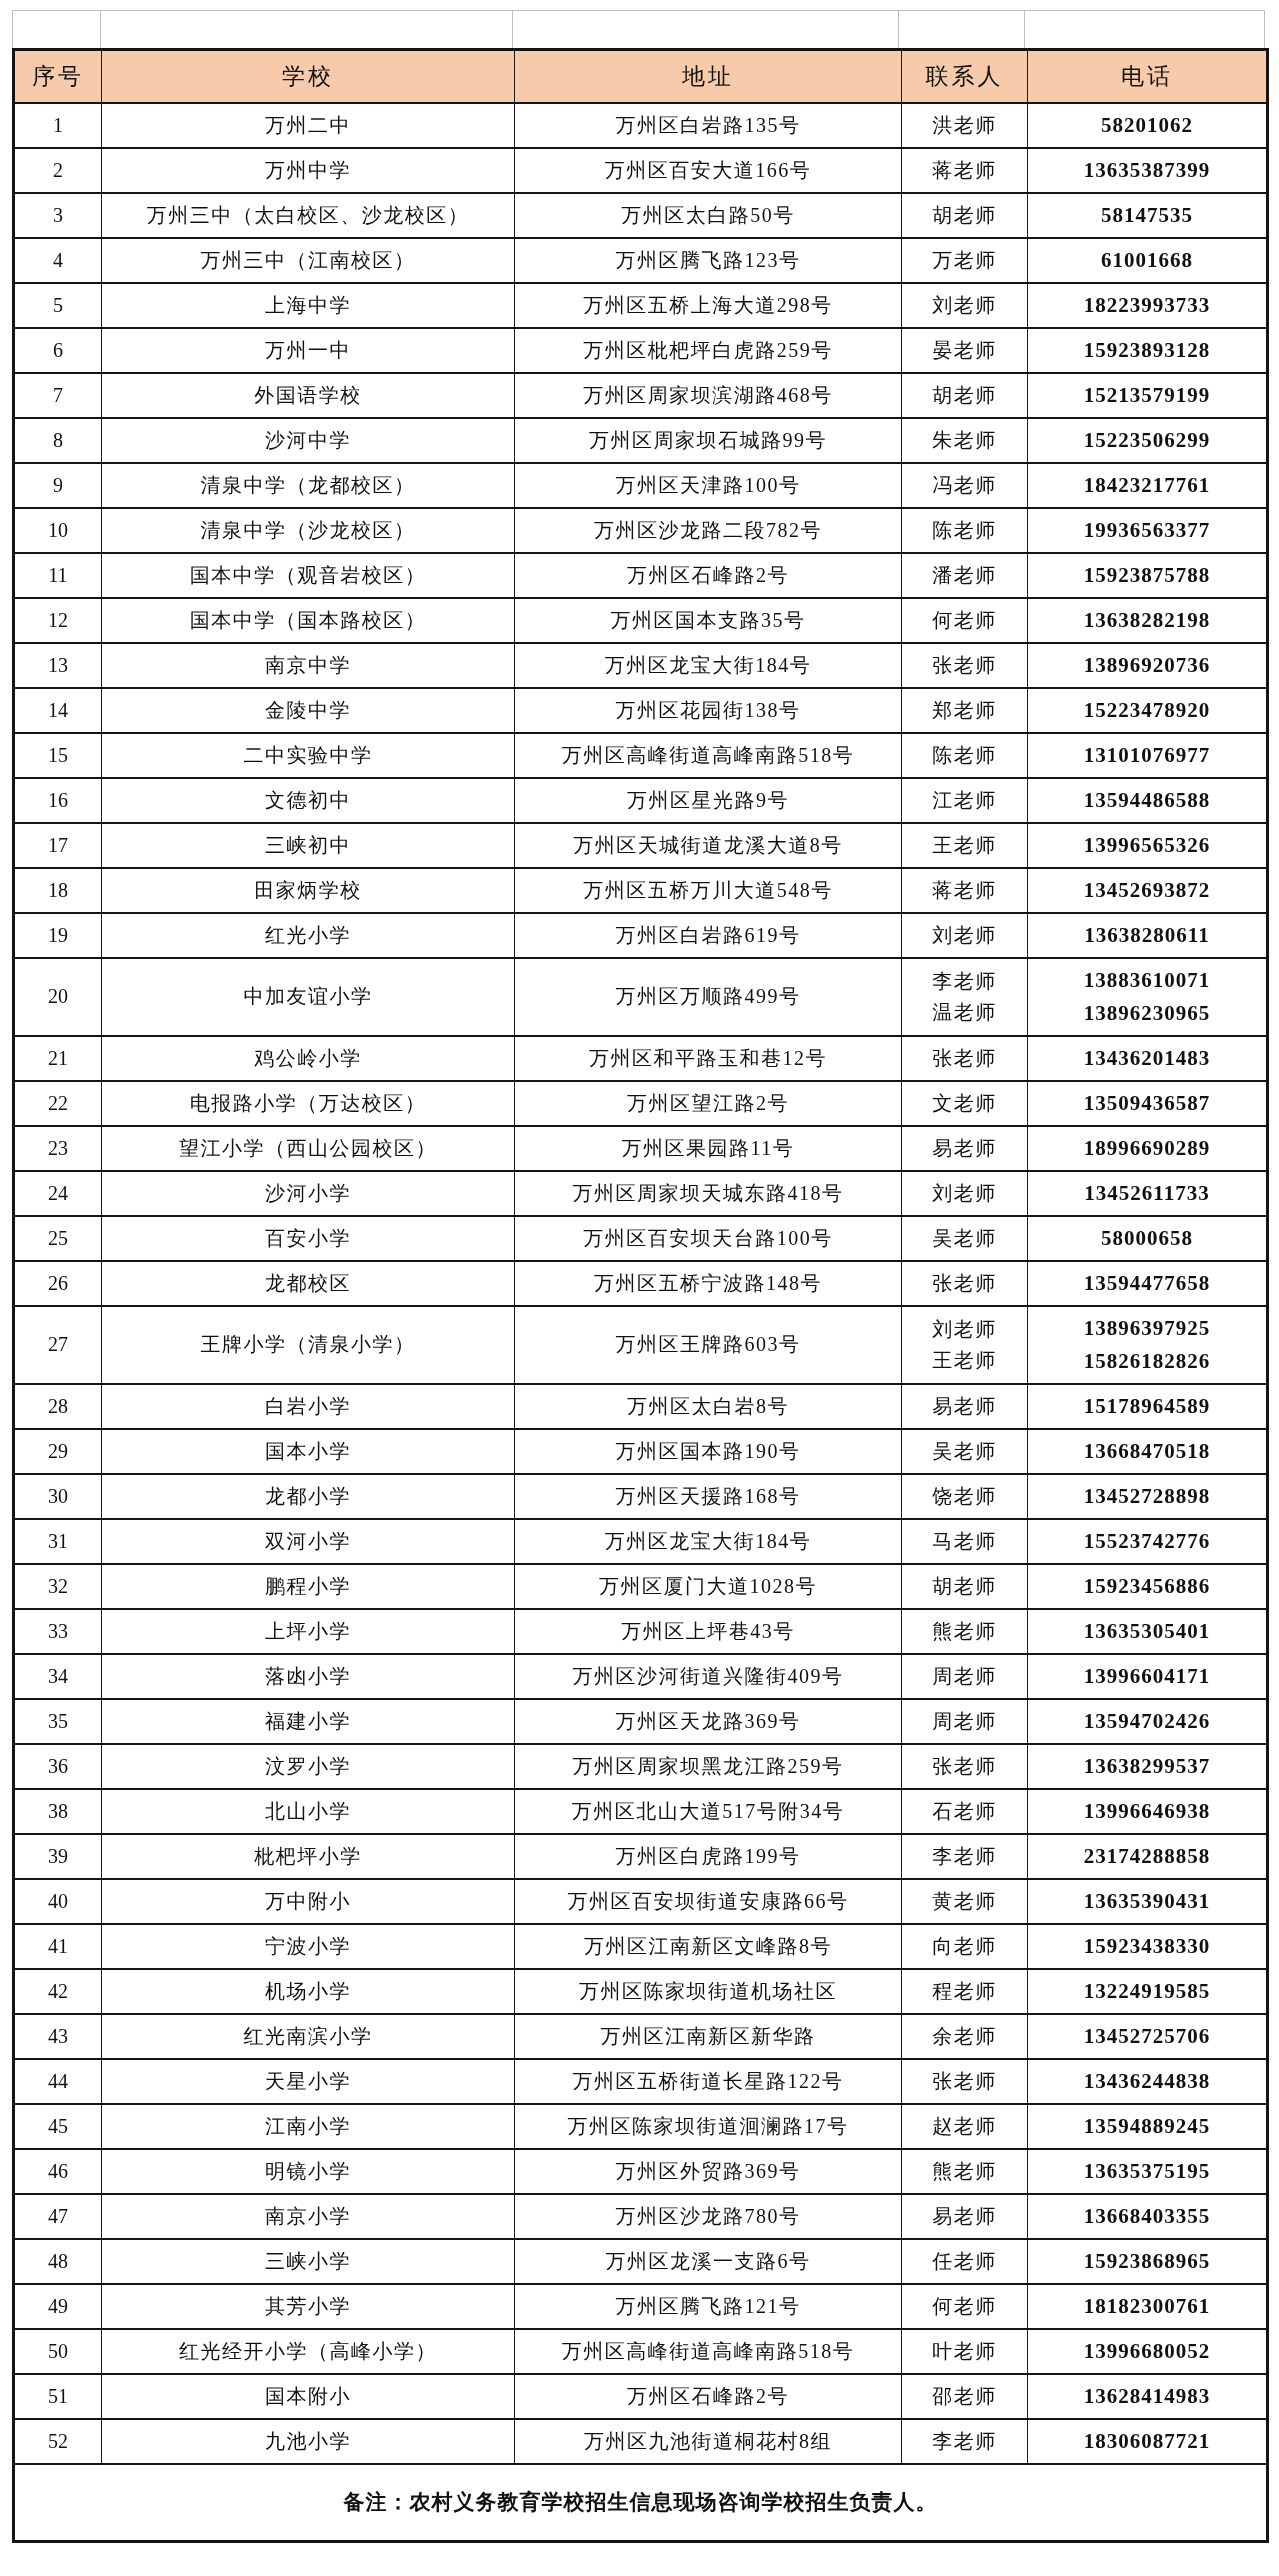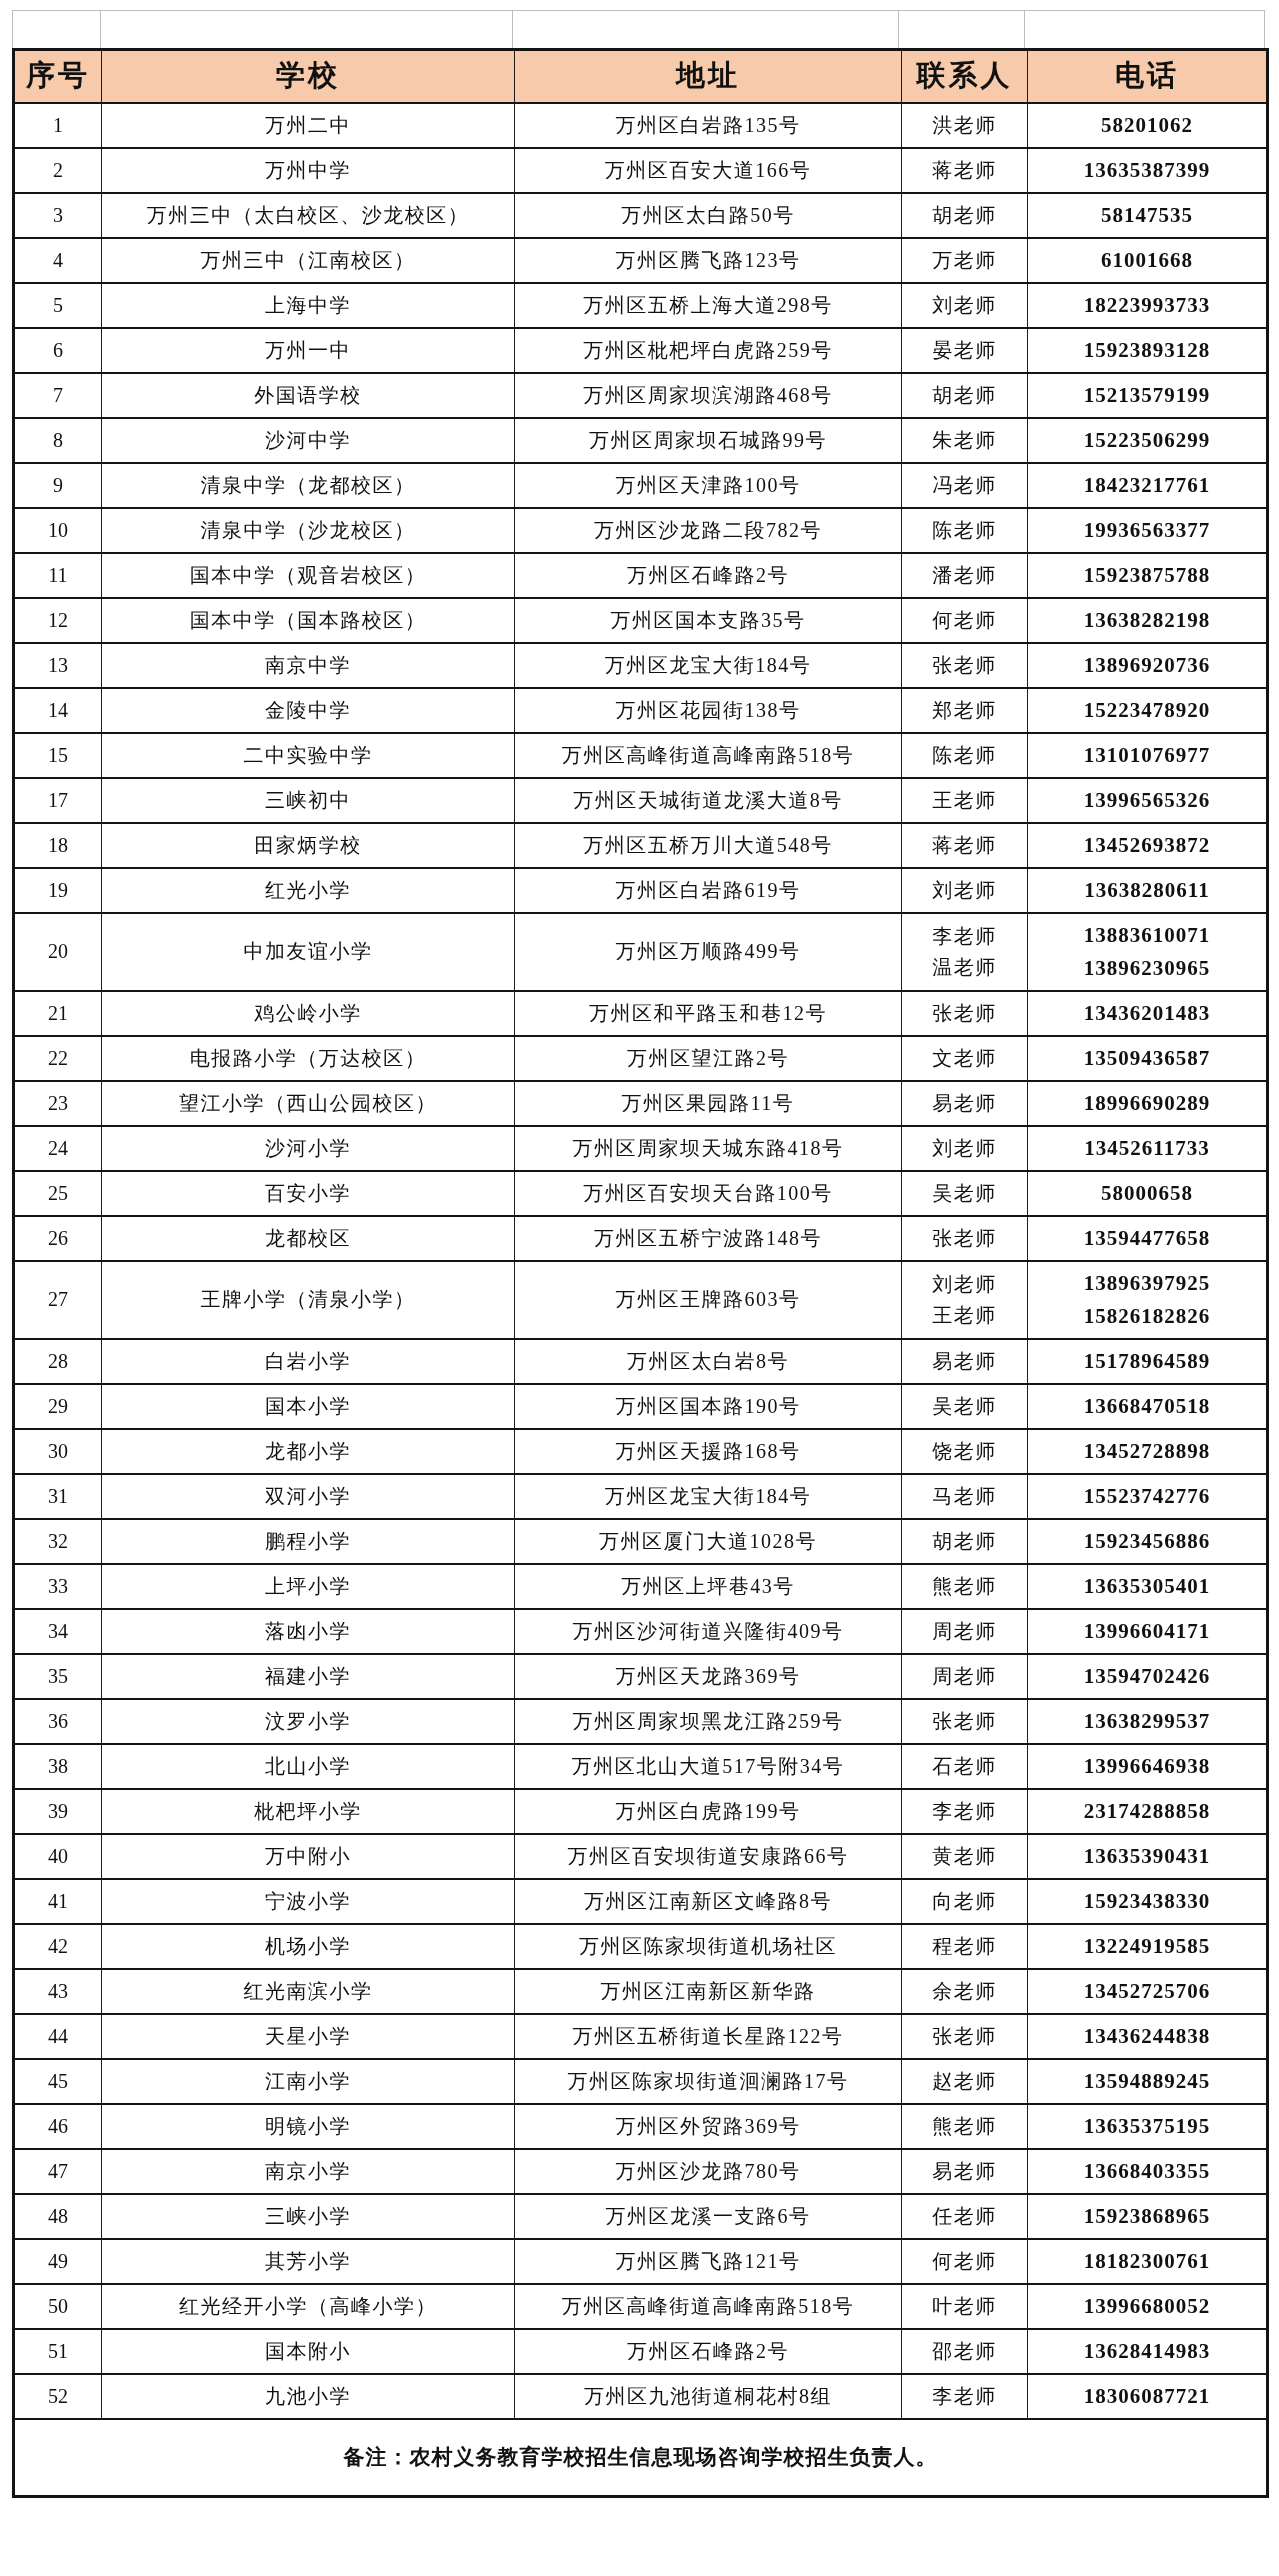--- a/index.html
+++ b/index.html
@@ -53,22 +53,22 @@
     border-bottom:2px solid #141414;
     text-align:center;
     vertical-align:middle;
     padding:2px 4px;
     overflow:hidden;
     white-space:nowrap;
   }
   thead th{
     height:53px;
     background:#F6CAAA;
-    font-weight:bold;
-    font-size:29px;
+    font-weight:normal;
+    font-size:23px;
     letter-spacing:3px;
     border-top:3px solid #141414;
   }
   tbody td{
     height:45px;
     font-size:20px;
   }
   tbody tr.tall td{height:78px;}
   td.col-num{font-size:20px;}
   td.col-school,td.col-address,td.col-contact{letter-spacing:1.5px;}
@@ -365,20 +365,37 @@
           </td>
           <td class="col-contact">
             <div>陈老师</div>
           </td>
           <td class="col-phone">
             <div>13101076977</div>
           </td>
         </tr>
         <tr>
           <td class="col-num">
+            <div>16</div>
+          </td>
+          <td class="col-school">
+            <div>文德初中</div>
+          </td>
+          <td class="col-address">
+            <div>万州区星光路9号</div>
+          </td>
+          <td class="col-contact">
+            <div>江老师</div>
+          </td>
+          <td class="col-phone">
+            <div>13594486588</div>
+          </td>
+        </tr>
+        <tr>
+          <td class="col-num">
             <div>17</div>
           </td>
           <td class="col-school">
             <div>三峡初中</div>
           </td>
           <td class="col-address">
             <div>万州区天城街道龙溪大道8号</div>
           </td>
           <td class="col-contact">
             <div>王老师</div>

